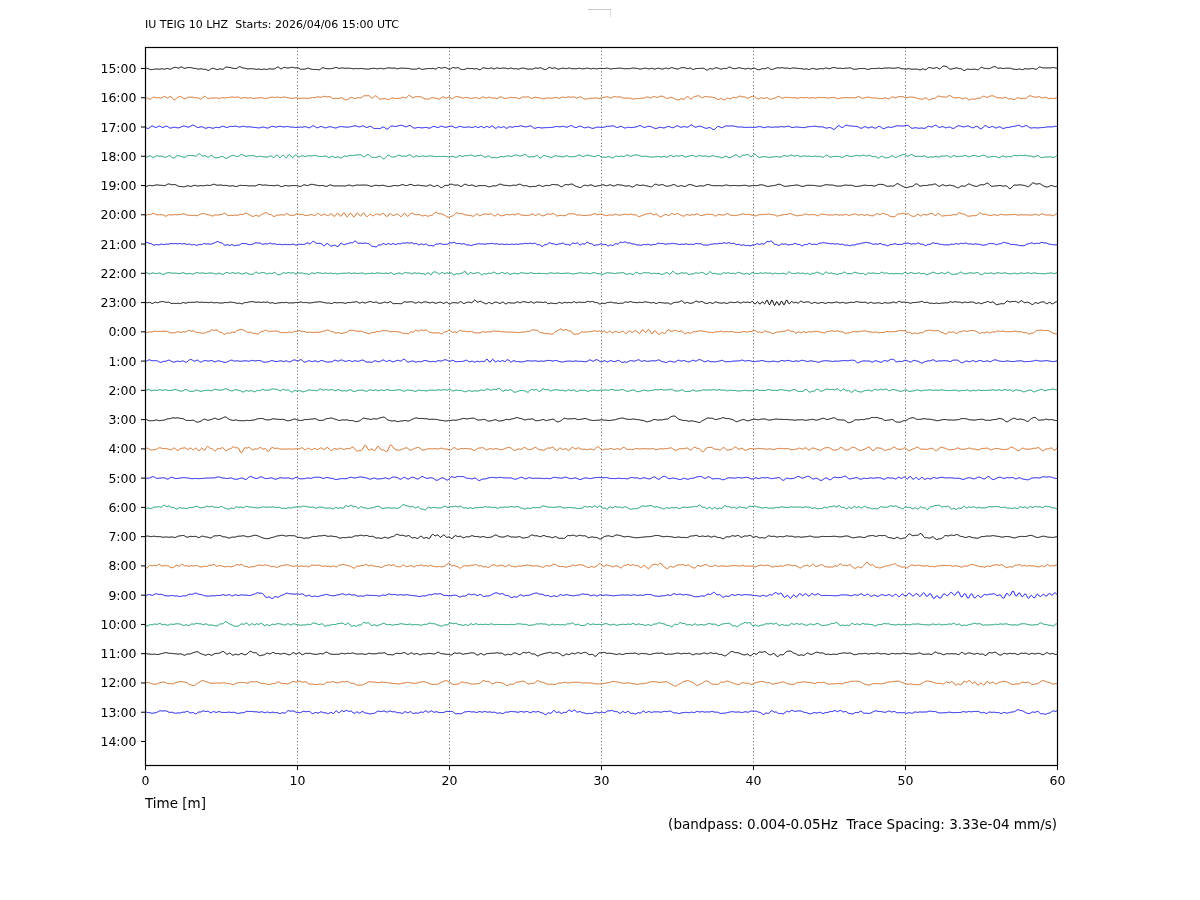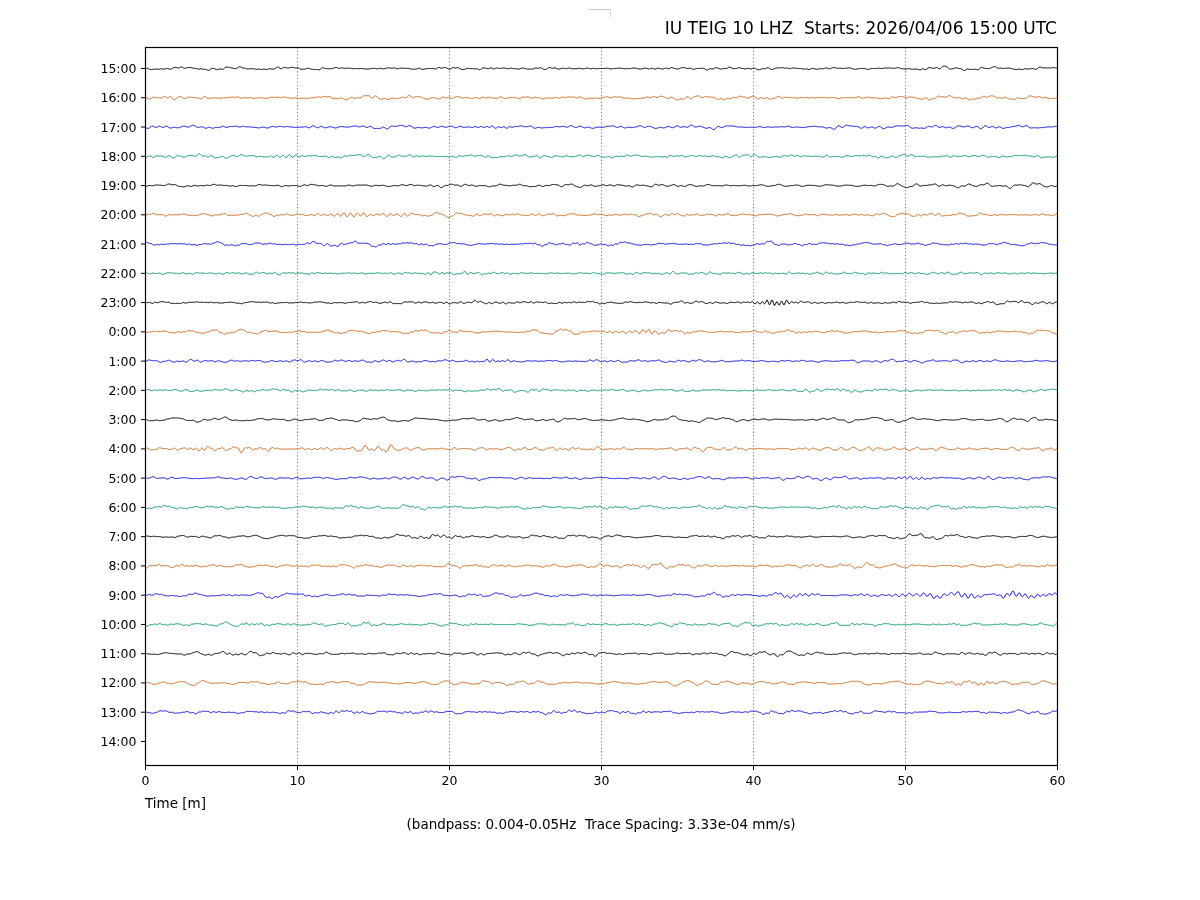--- a/index.html
+++ b/index.html
@@ -6,29 +6,29 @@
   #figure{
     position:relative;
     width:1200px;height:900px;
     background:#ffffff;
     font-family:"DejaVu Sans","Liberation Sans",sans-serif;
     overflow:hidden;
   }
   #plot-svg{position:absolute;left:0;top:0;}
   .chart-title{
     position:absolute;left:145px;top:18px;width:912px;
-    text-align:right;font-size:17px;color:#000;white-space:pre;
+    text-align:left;font-size:11px;color:#000;white-space:pre;
   }
   .x-label{
     position:absolute;left:145px;top:795px;width:912px;
     font-size:13.5px;color:#000;white-space:pre;
   }
   .footnote{
     position:absolute;left:145px;top:816px;width:912px;
-    text-align:center;font-size:13.5px;color:#000;white-space:pre;
+    text-align:right;font-size:13.5px;color:#000;white-space:pre;
   }
   .screen-artifact{
     position:absolute;left:588px;top:9px;width:22px;height:7px;
     border-top:1px solid #c9c9c9;border-right:1px solid #d9d9d9;
   }
   svg text{font-family:"DejaVu Sans","Liberation Sans",sans-serif;}
 </style>
 </head>
 <body>
 

